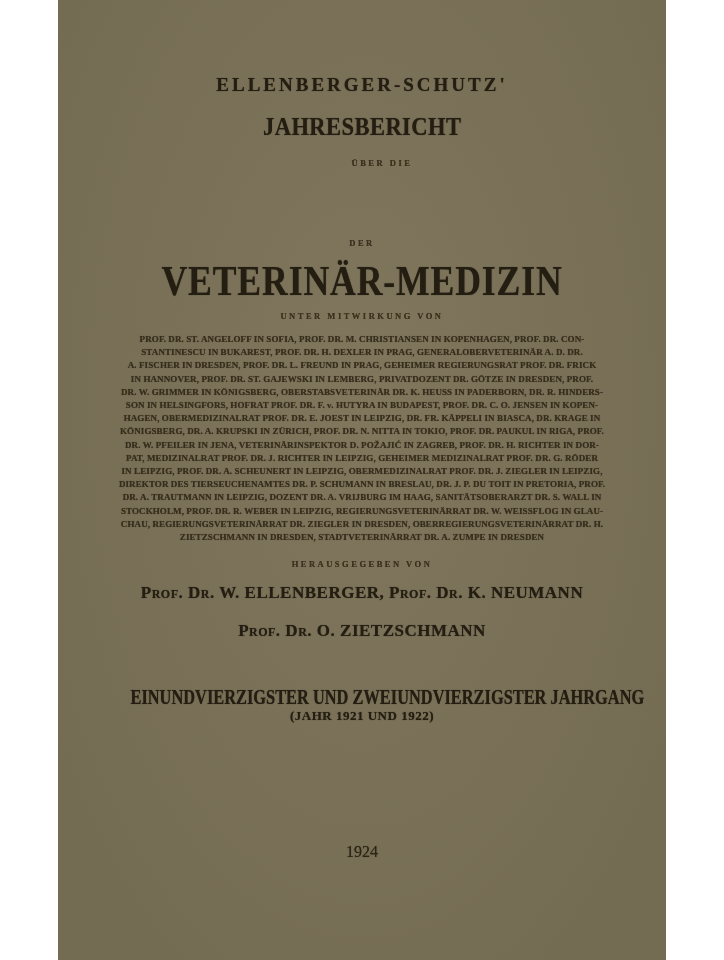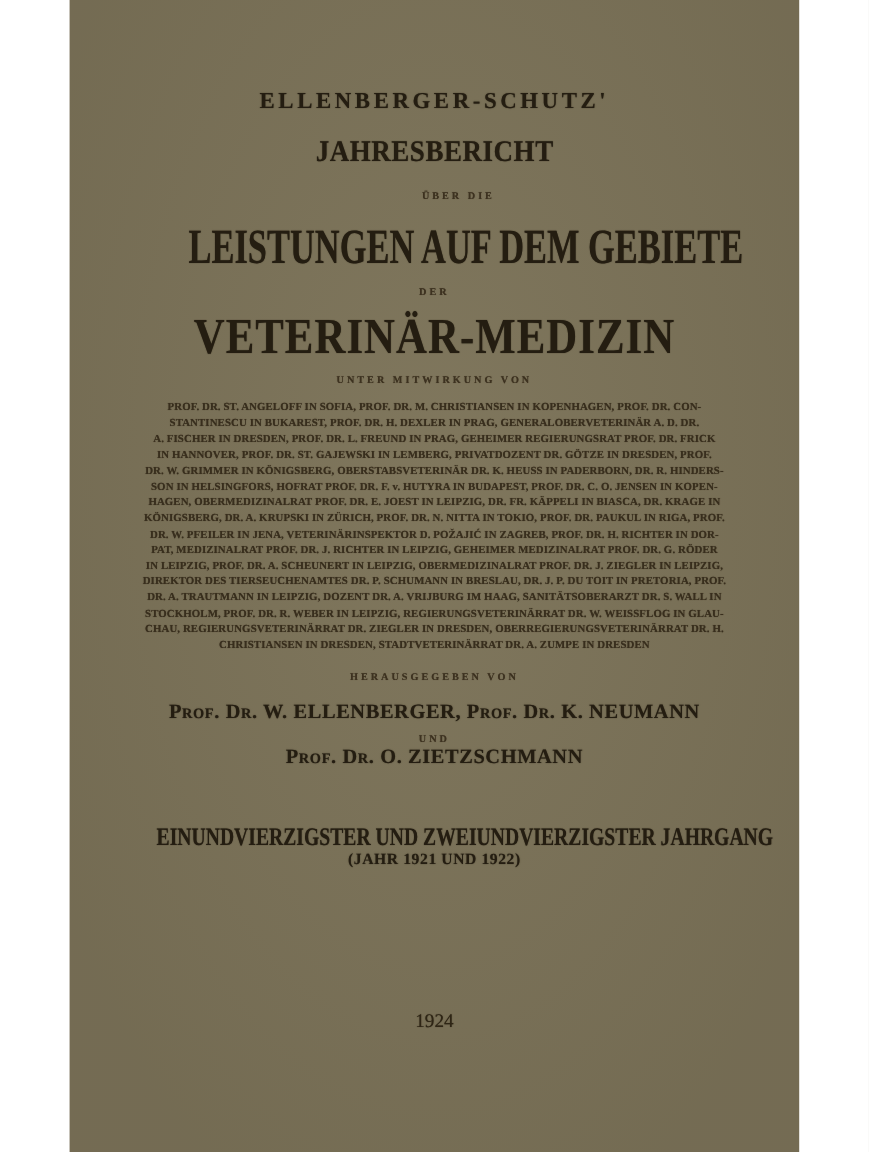--- a/index.html
+++ b/index.html
@@ -62,23 +62,20 @@
   </div>
 
   <div class="line main-title ink-strong">
     <span class="squeeze">JAHRESBERICHT</span>
   </div>
 
   <div class="line tiny-caps uber-die">
     <span>ÜBER DIE</span>
   </div>
 
-  <div class="line subtitle-1 ink-strong">
-    <span class="squeeze">LEISTUNGEN AUF DEM GEBIETE</span>
-  </div>
 
   <div class="line tiny-caps der-line">
     <span>DER</span>
   </div>
 
   <div class="line subtitle-2 ink-strong">
     <span class="squeeze">VETERINÄR-MEDIZIN</span>
   </div>
 
   <div class="line tiny-caps mitwirkung-heading">
@@ -94,34 +91,31 @@
     <div class="contributor-line">SON IN HELSINGFORS, HOFRAT PROF. DR. F. v. HUTYRA IN BUDAPEST, PROF. DR. C. O. JENSEN IN KOPEN-</div>
     <div class="contributor-line">HAGEN, OBERMEDIZINALRAT PROF. DR. E. JOEST IN LEIPZIG, DR. FR. KÄPPELI IN BIASCA, DR. KRAGE IN</div>
     <div class="contributor-line">KÖNIGSBERG, DR. A. KRUPSKI IN ZÜRICH, PROF. DR. N. NITTA IN TOKIO, PROF. DR. PAUKUL IN RIGA, PROF.</div>
     <div class="contributor-line">DR. W. PFEILER IN JENA, VETERINÄRINSPEKTOR D. POŽAJIĆ IN ZAGREB, PROF. DR. H. RICHTER IN DOR-</div>
     <div class="contributor-line">PAT, MEDIZINALRAT PROF. DR. J. RICHTER IN LEIPZIG, GEHEIMER MEDIZINALRAT PROF. DR. G. RÖDER</div>
     <div class="contributor-line">IN LEIPZIG, PROF. DR. A. SCHEUNERT IN LEIPZIG, OBERMEDIZINALRAT PROF. DR. J. ZIEGLER IN LEIPZIG,</div>
     <div class="contributor-line">DIREKTOR DES TIERSEUCHENAMTES DR. P. SCHUMANN IN BRESLAU, DR. J. P. DU TOIT IN PRETORIA, PROF.</div>
     <div class="contributor-line">DR. A. TRAUTMANN IN LEIPZIG, DOZENT DR. A. VRIJBURG IM HAAG, SANITÄTSOBERARZT DR. S. WALL IN</div>
     <div class="contributor-line">STOCKHOLM, PROF. DR. R. WEBER IN LEIPZIG, REGIERUNGSVETERINÄRRAT DR. W. WEISSFLOG IN GLAU-</div>
     <div class="contributor-line">CHAU, REGIERUNGSVETERINÄRRAT DR. ZIEGLER IN DRESDEN, OBERREGIERUNGSVETERINÄRRAT DR. H.</div>
-    <div class="contributor-line">CHRISTIANSEN IN DRESDEN, STADTVETERINÄRRAT DR. A. ZUMPE IN DRESDEN</div>
+    <div class="contributor-line">ZIETZSCHMANN IN DRESDEN, STADTVETERINÄRRAT DR. A. ZUMPE IN DRESDEN</div>
   </div>
 
   <div class="line tiny-caps herausgegeben-heading">
     <span>HERAUSGEGEBEN VON</span>
   </div>
 
   <div class="line editors-1 ink-strong">
     <span>Prof. Dr. W. ELLENBERGER, Prof. Dr. K. NEUMANN</span>
   </div>
 
-  <div class="line tiny-caps und-line">
-    <span>UND</span>
-  </div>
 
   <div class="line editors-2 ink-strong">
     <span>Prof. Dr. O. ZIETZSCHMANN</span>
   </div>
 
   <div class="line volume-line ink-strong">
     <span class="squeeze">EINUNDVIERZIGSTER UND ZWEIUNDVIERZIGSTER JAHRGANG</span>
   </div>
 
   <div class="line year-line ink-strong">

